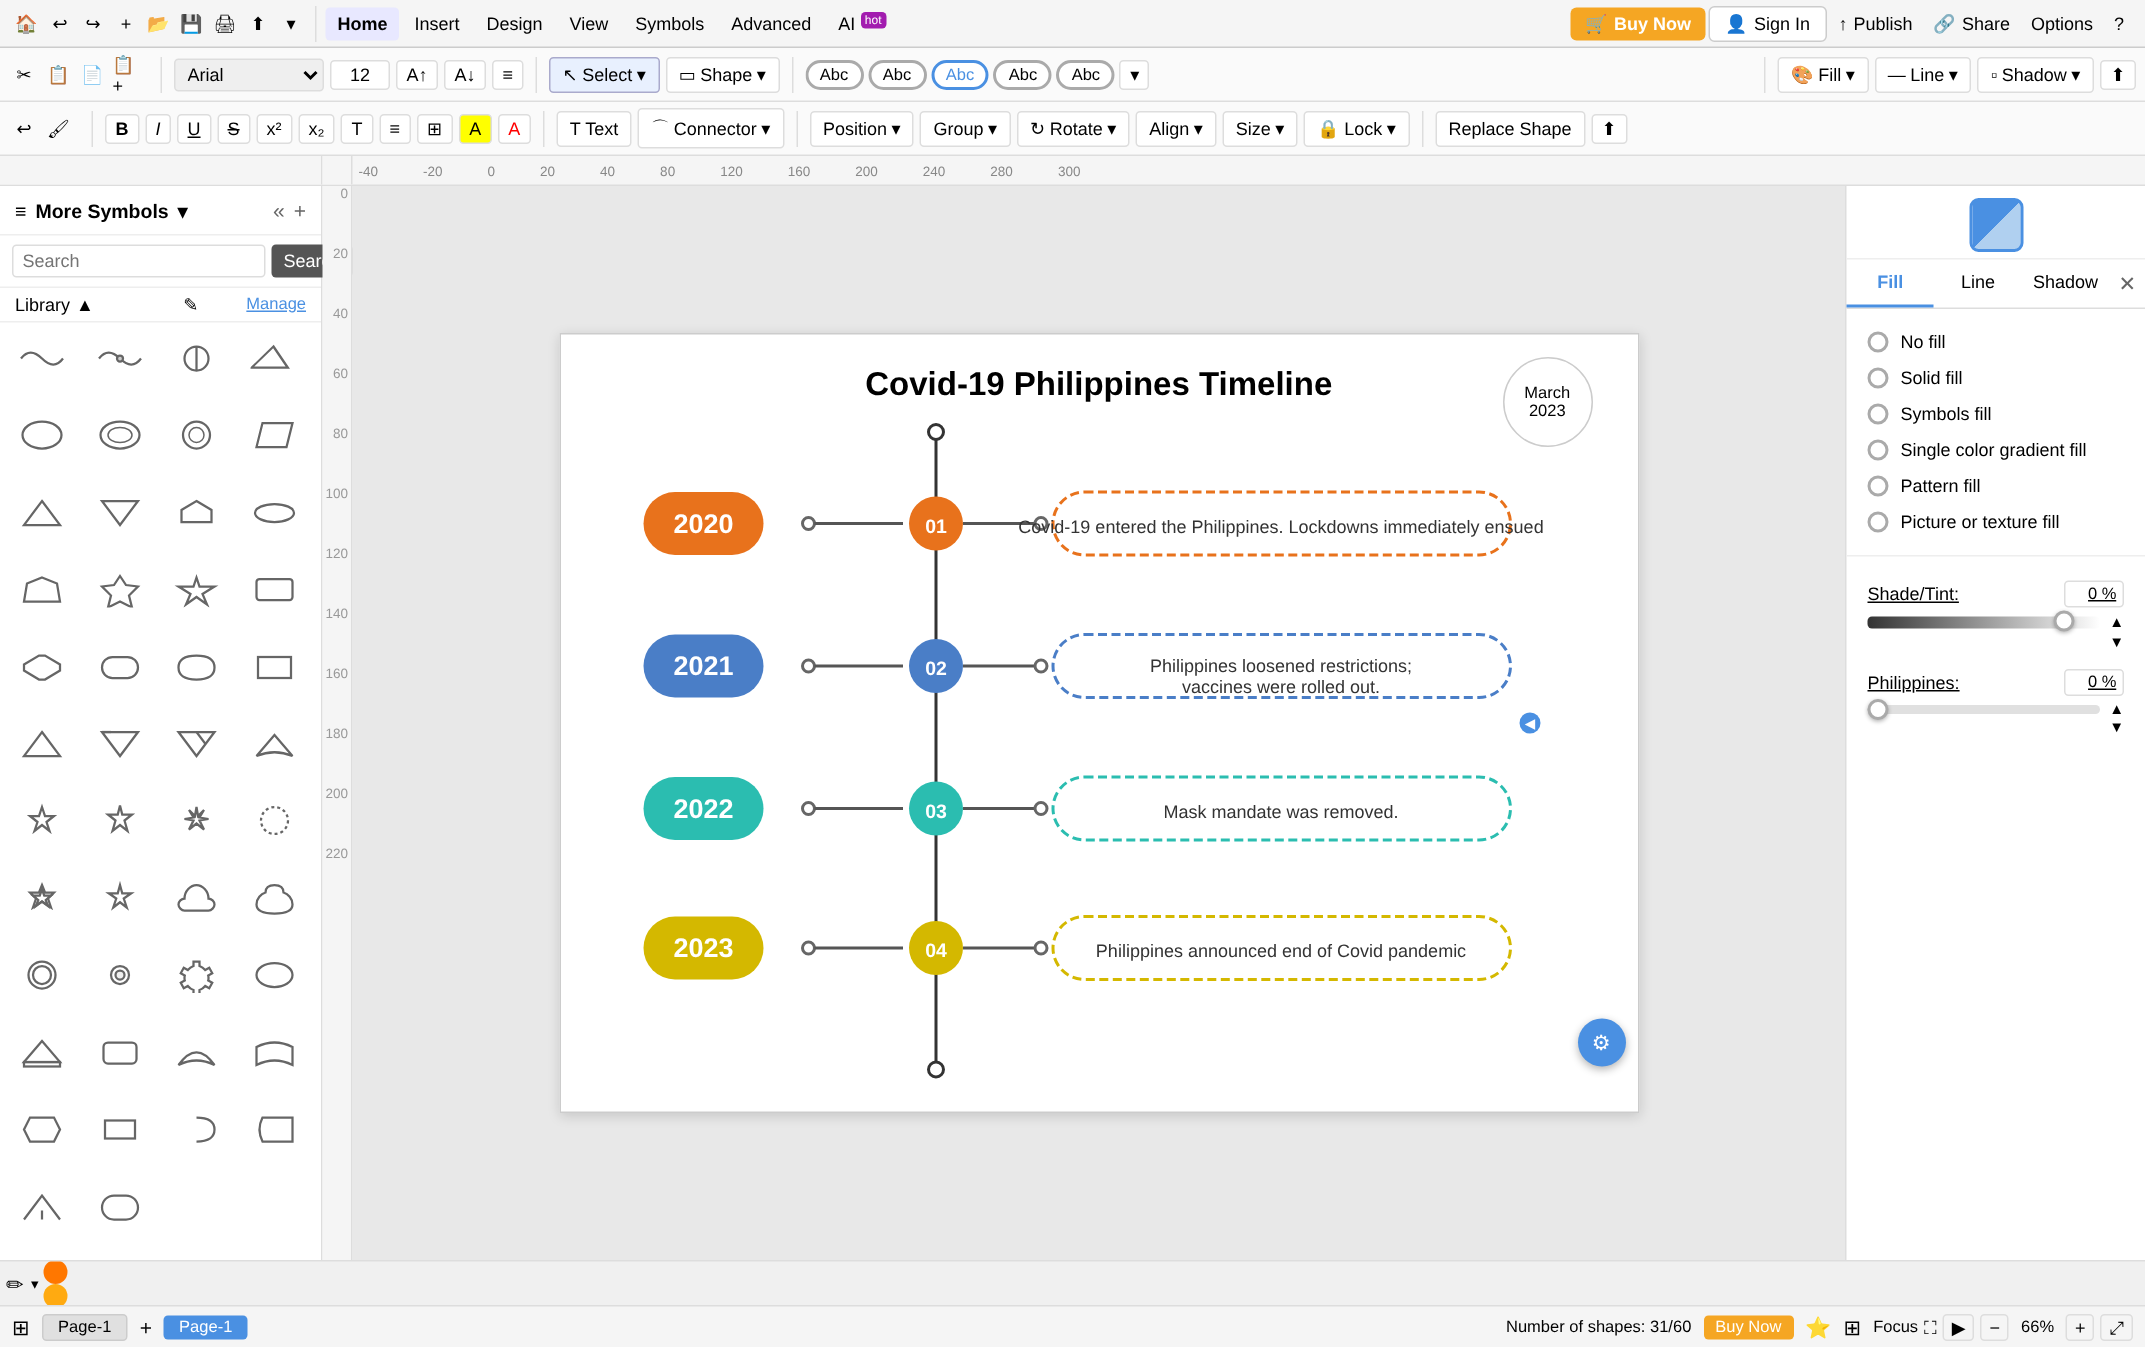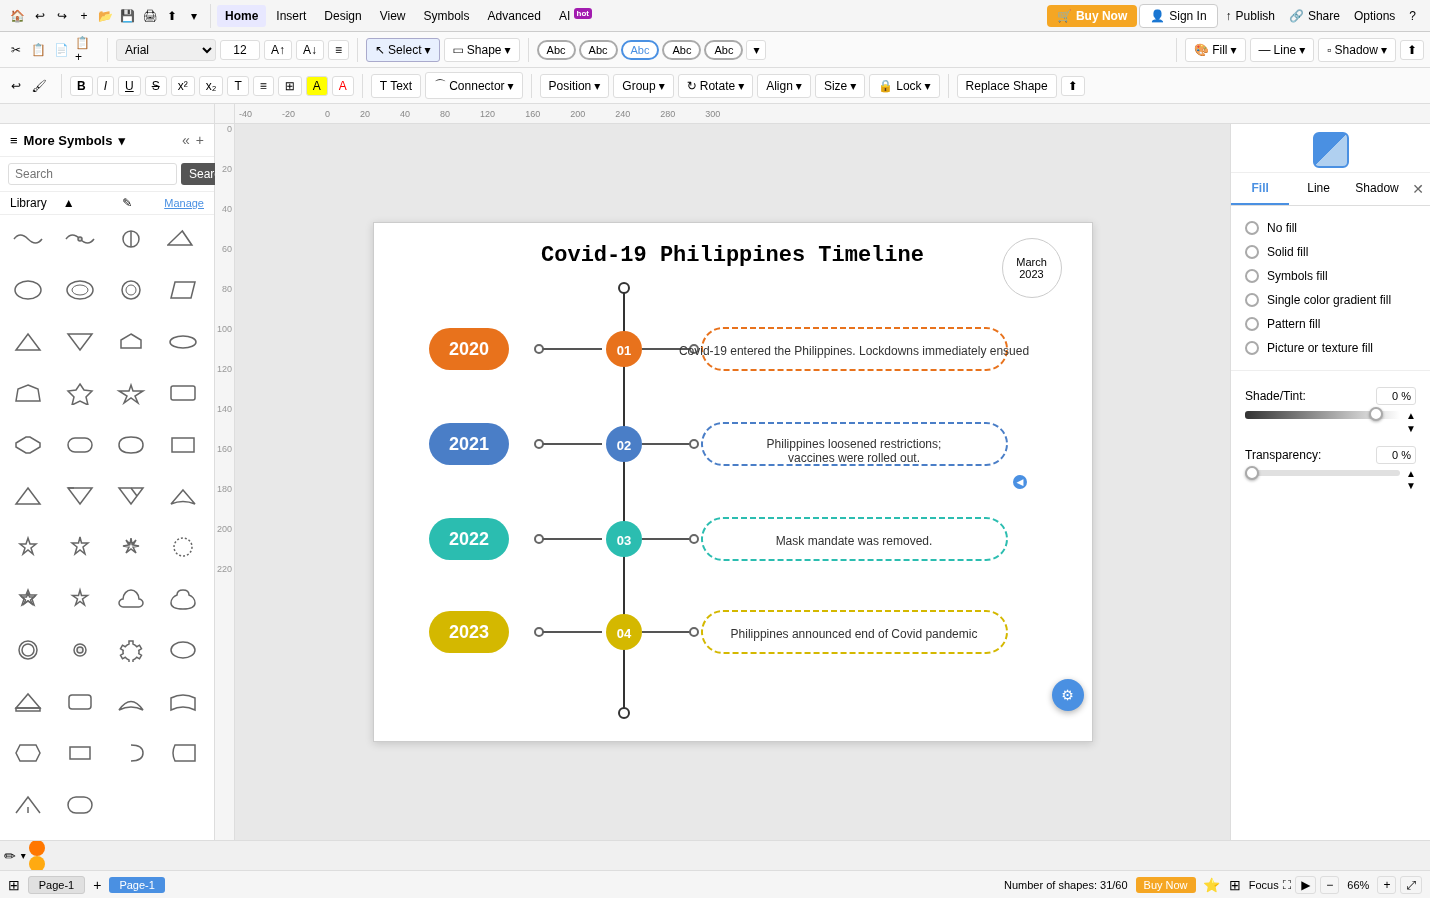--- a/index.html
+++ b/index.html
@@ -26,21 +26,21 @@
       padding: 4px 10px; font-size: 12px; cursor: pointer;
       display: flex; align-items: center; gap: 4px;
     }
     .publish-btn {
       background: none; border: none; font-size: 12px; cursor: pointer;
       display: flex; align-items: center; gap: 4px; padding: 4px 6px;
     }
     .spacer { flex: 1; }
     .hot-badge {
       background: #a21caf; color: white; font-size: 8px; border-radius: 3px;
-      padding: 1px 3px; position: relative; top: -4px; font-weight: bold;
+      padding: 1px 3px; position: relative; top: -4px;
     }
 
     
     .toolbar1 {
       display: flex; align-items: center; height: 36px; background: #fafafa;
       border-bottom: 1px solid #ddd; padding: 0 6px; gap: 4px;
     }
     .toolbar2 {
       display: flex; align-items: center; height: 36px; background: #fafafa;
       border-bottom: 1px solid #ddd; padding: 0 6px; gap: 4px;
@@ -109,21 +109,21 @@
       display: flex; align-items: center; justify-content: center;
     }
     .diagram-container {
       background: white; border: 1px solid #ccc;
       box-shadow: 0 2px 8px rgba(0,0,0,0.15);
       width: 720px; height: 520px; position: relative;
       padding: 20px;
     }
     .diagram-title {
       text-align: center; font-size: 22px; font-weight: bold;
-      margin-bottom: 10px; font-family: Liberation Mono, monospace;
+      margin-bottom: 10px; font-family: Liberation Sans, sans-serif;
     }
 
     
     .right-panel {
       width: 200px; background: white; border-left: 1px solid #ddd;
       display: flex; flex-direction: column; flex-shrink: 0;
     }
     .right-tabs {
       display: flex; border-bottom: 1px solid #ddd;
     }
@@ -144,21 +144,21 @@
     .color-row {
       display: flex; align-items: center; justify-content: space-between;
       padding: 6px 4px; font-size: 12px;
     }
     .color-swatch {
       width: 40px; height: 20px; border: 1px solid #ddd; border-radius: 2px; background: white;
     }
     .slider-row { padding: 4px; }
     .slider-label {
       display: flex; justify-content: space-between; align-items: center;
-      font-size: 12px; padding: 4px 0 2px;
+      font-size: 12px; padding: 4px 0 2px; text-decoration: underline;
     }
     .slider-track {
       height: 6px; background: #e0e0e0; border-radius: 3px; position: relative; margin: 4px 0;
     }
     .slider-fill {
       height: 100%; background: #bbb; border-radius: 3px;
     }
     .slider-thumb {
       width: 14px; height: 14px; border-radius: 50%; background: white;
       border: 2px solid #aaa; position: absolute; top: -4px;
@@ -415,21 +415,21 @@
         <div class="panel-header-actions">
           <button class="expand-btn">«</button>
           <button class="expand-btn">+</button>
         </div>
       </div>
       <div class="search-row">
         <input class="search-input" type="text" placeholder="Search" style="">
         <button class="search-btn">Search</button>
       </div>
       <div class="library-header">
-        <div style="display:flex;align-items:center;gap:16px;">
+        <div style="display:flex;align-items:center;gap:4px;">
           <span>Library</span>
           <span>▲</span>
         </div>
         <div style="display:flex;align-items:center;gap:4px;">
           <span>✎</span>
           <span class="manage-link">Manage</span>
         </div>
       </div>
 
       <div class="shapes-grid">
@@ -831,21 +831,21 @@
               <div class="slider-thumb" style="left:80%;"></div>
             </div>
             <span style="font-size:10px;cursor:pointer;">▲</span>
           </div>
           <div style="display:flex;justify-content:flex-end;">
               <span style="font-size:10px;cursor:pointer;">▼</span>
             </div>
         </div>
         <div class="slider-row">
           <div class="slider-label">
-            <span>Transparency:</span>
+            <span>Philippines:</span>
             <input class="percent-box" type="text" value="0 %" style="">
           </div>
           <div style="display:flex;align-items:center;gap:6px;">
             <div class="slider-track" style="flex:1;">
               <div class="slider-fill" style="width:0%;"></div>
               <div class="slider-thumb" style="left:0%;"></div>
             </div>
             <span style="font-size:10px;cursor:pointer;">▲</span>
           </div>
           <div style="display:flex;justify-content:flex-end;">

